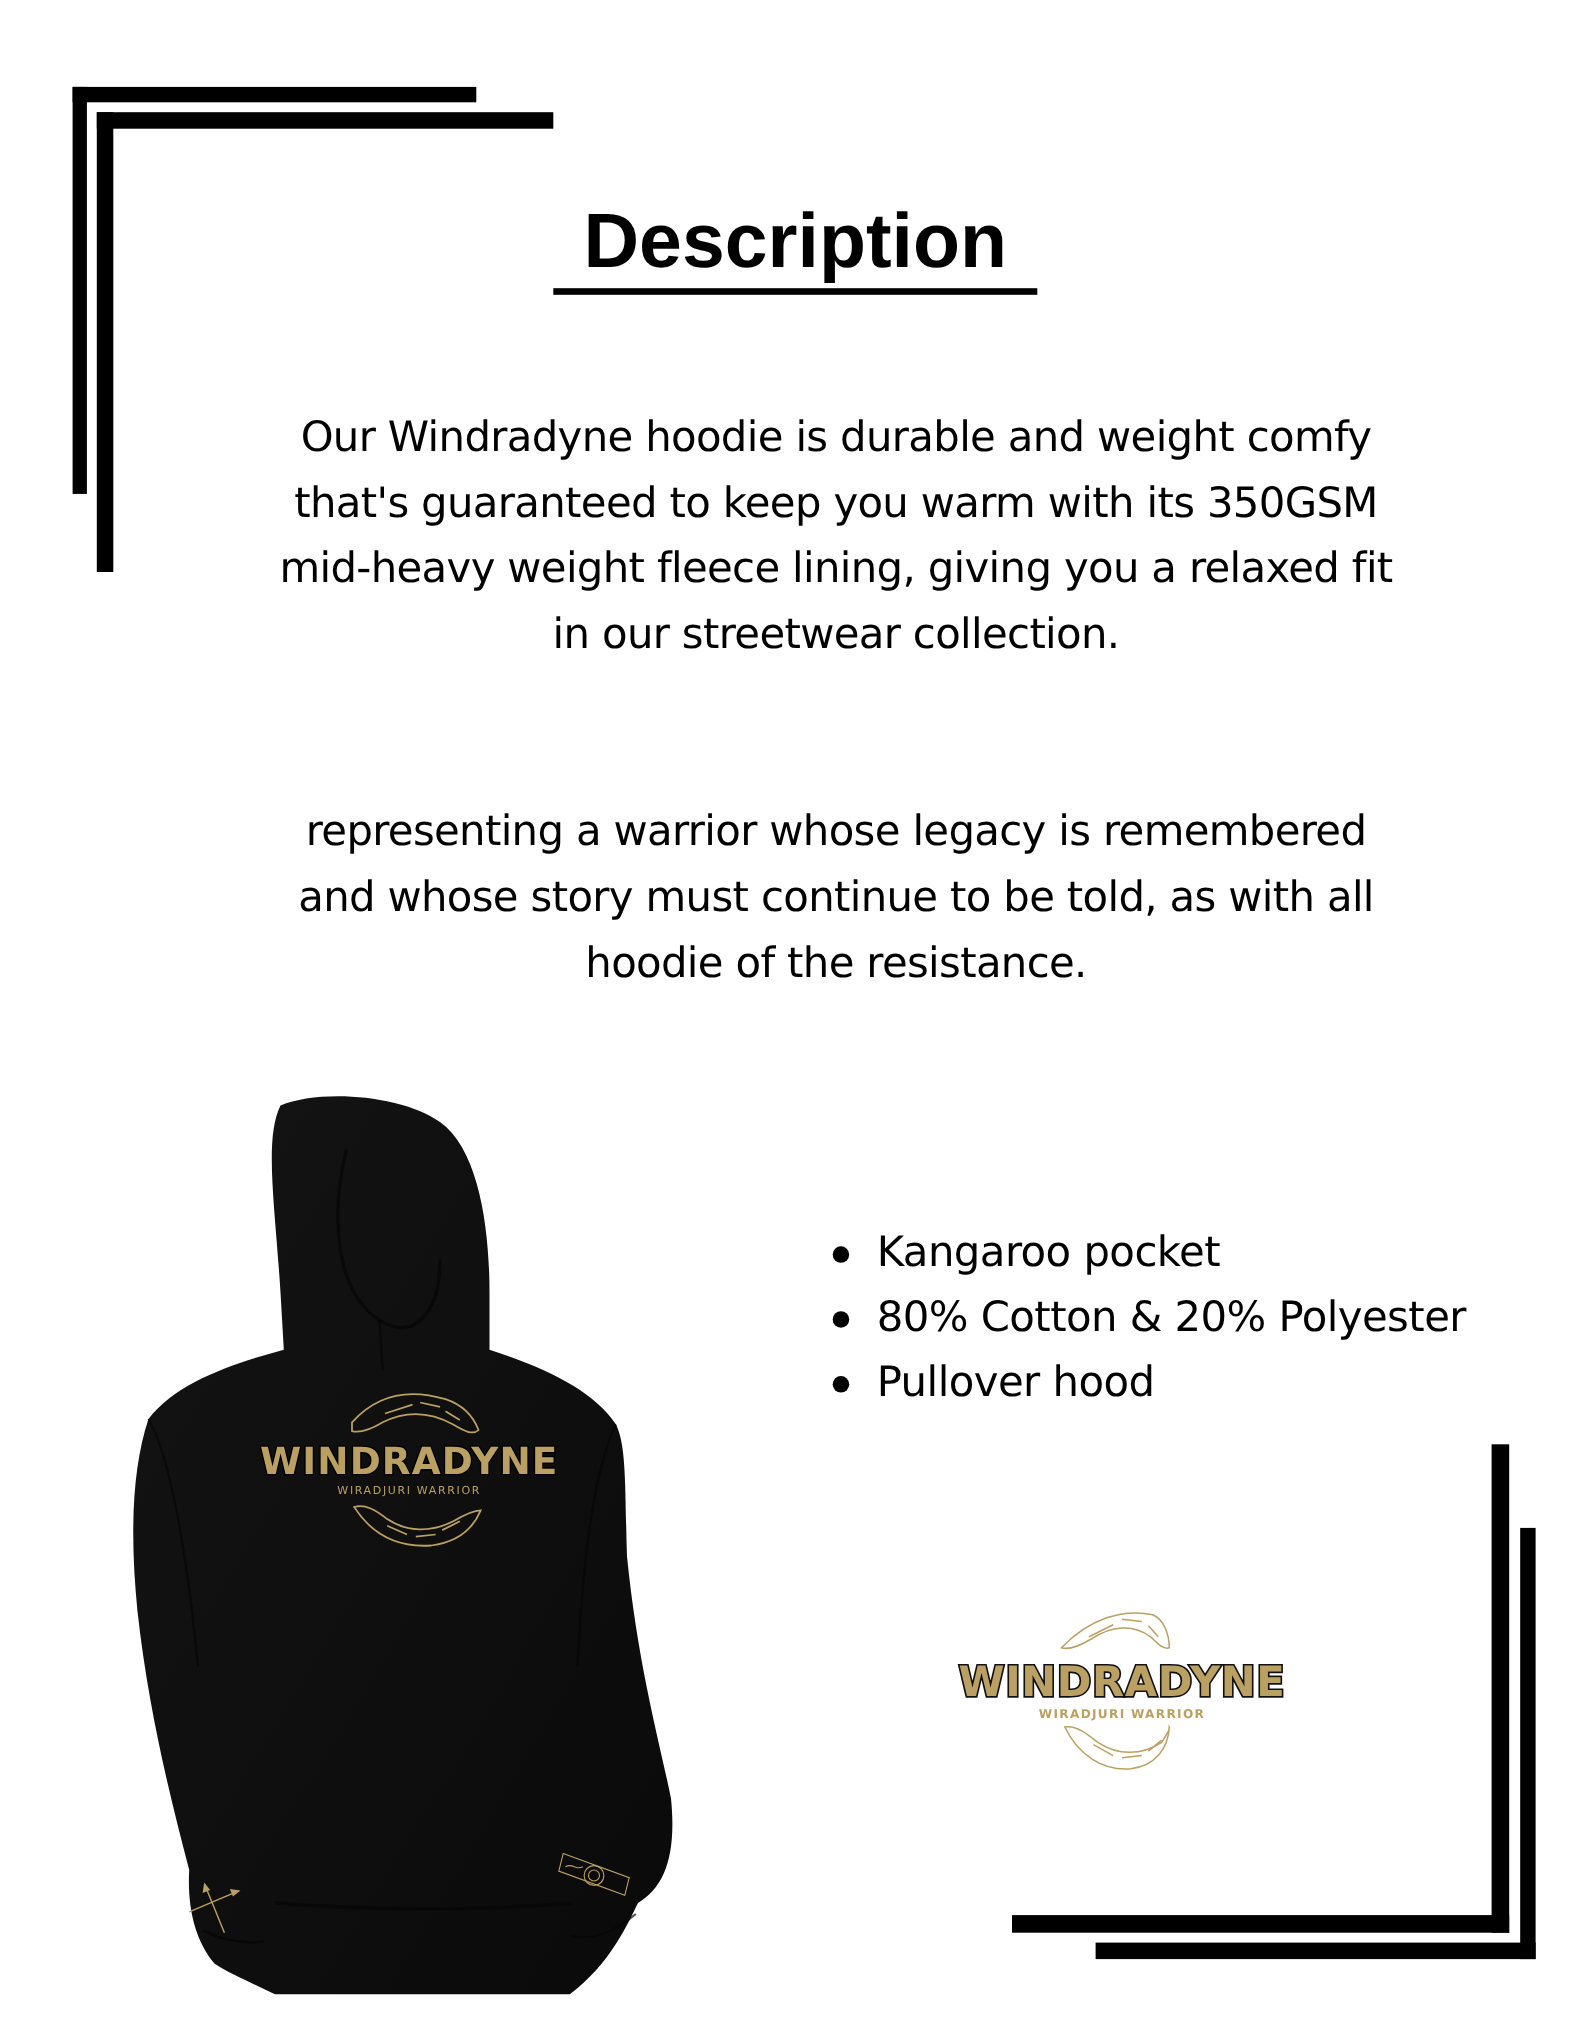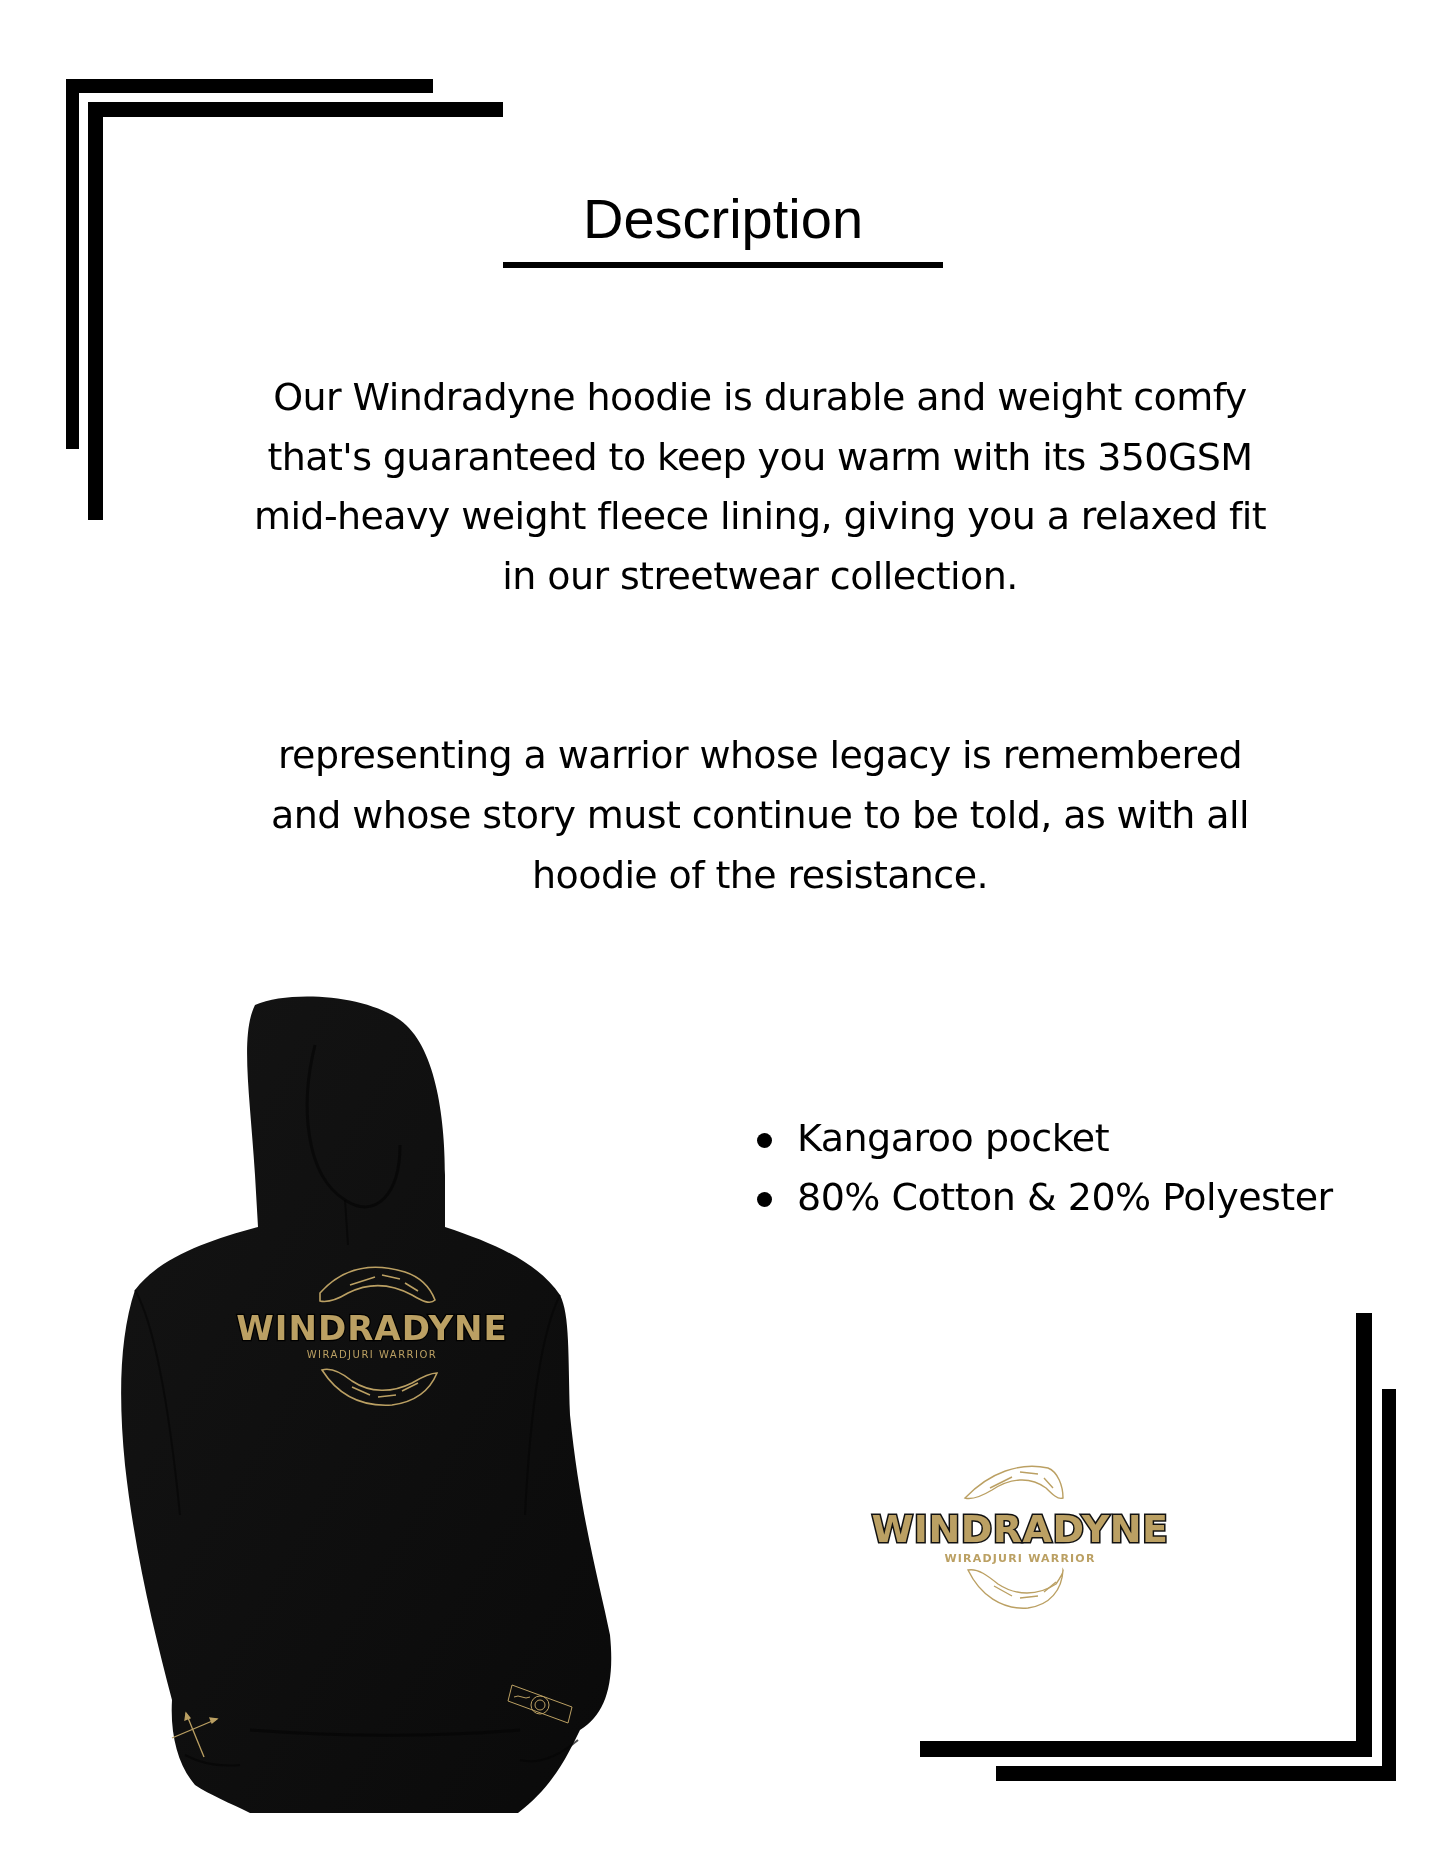--- a/index.html
+++ b/index.html
@@ -1,21 +1,21 @@
 <!DOCTYPE html>
 <html><head>
 <meta charset="utf-8">
 <style>
   html, body { margin: 0; padding: 0; background: #ffffff; }
   body { width: 1445px; height: 1858px; position: relative; overflow: hidden;
          font-family: "DejaVu Sans", "Liberation Sans", sans-serif; color: #000; }
   .bar { position: absolute; background: #000; }
   .heading-wrap { position: absolute; left: 503px; width: 440px; top: 176px; text-align: center; }
   .heading-wrap .title {
-    font-family: "Liberation Sans", sans-serif; font-weight: 400; font-size: 56px;
+    font-family: "Liberation Sans", sans-serif; font-weight: 700; font-size: 70px;
     line-height: 86px; display: block; white-space: nowrap;
   }
   .heading-wrap .underline { position: absolute; left: 0; right: 0; top: 86px; height: 6px; background: #000; }
   .desc {
     position: absolute; left: 180px; width: 1160px; top: 368px; text-align: center;
     font-family: "DejaVu Sans", sans-serif; font-size: 38px; line-height: 59.7px;
     letter-spacing: -0.6px;
   }
   .desc p { margin: 0; }
   .desc .gap { height: 59.7px; }
@@ -130,20 +130,24 @@
 
 <ul class="features">
   <li>
     <span class="dot"></span>
     <span>Kangaroo pocket</span>
   </li>
   <li>
     <span class="dot"></span>
     <span>80% Cotton &amp; 20% Polyester</span>
   </li>
+  <li>
+    <span class="dot"></span>
+    <span>Pullover hood</span>
+  </li>
 </ul>
 
 <div class="logo">
   <svg width="300" height="170" viewBox="0 0 300 170" xmlns="http://www.w3.org/2000/svg">
     <g fill="none" stroke="#bba063" stroke-width="1.4">
       <path d="M95 48 C120 22 150 12 178 18 C188 22 193 36 193 48 C188 50 182 44 176 38 C160 26 140 28 122 40 C112 46 102 50 95 48 Z"></path>
       <path d="M120 38 L142 27 M150 22 L168 24 M174 28 L183 38"></path>
     </g>
     <text x="150" y="92" text-anchor="middle" font-family="DejaVu Sans, sans-serif" font-weight="700" font-size="38" fill="#bba063" stroke="#111" stroke-width="3" paint-order="stroke" letter-spacing="0.5">WINDRADYNE</text>
     <text x="150" y="112" text-anchor="middle" font-family="DejaVu Sans, sans-serif" font-size="11" font-weight="700" fill="#bba063" letter-spacing="1.2">WIRADJURI WARRIOR</text>

